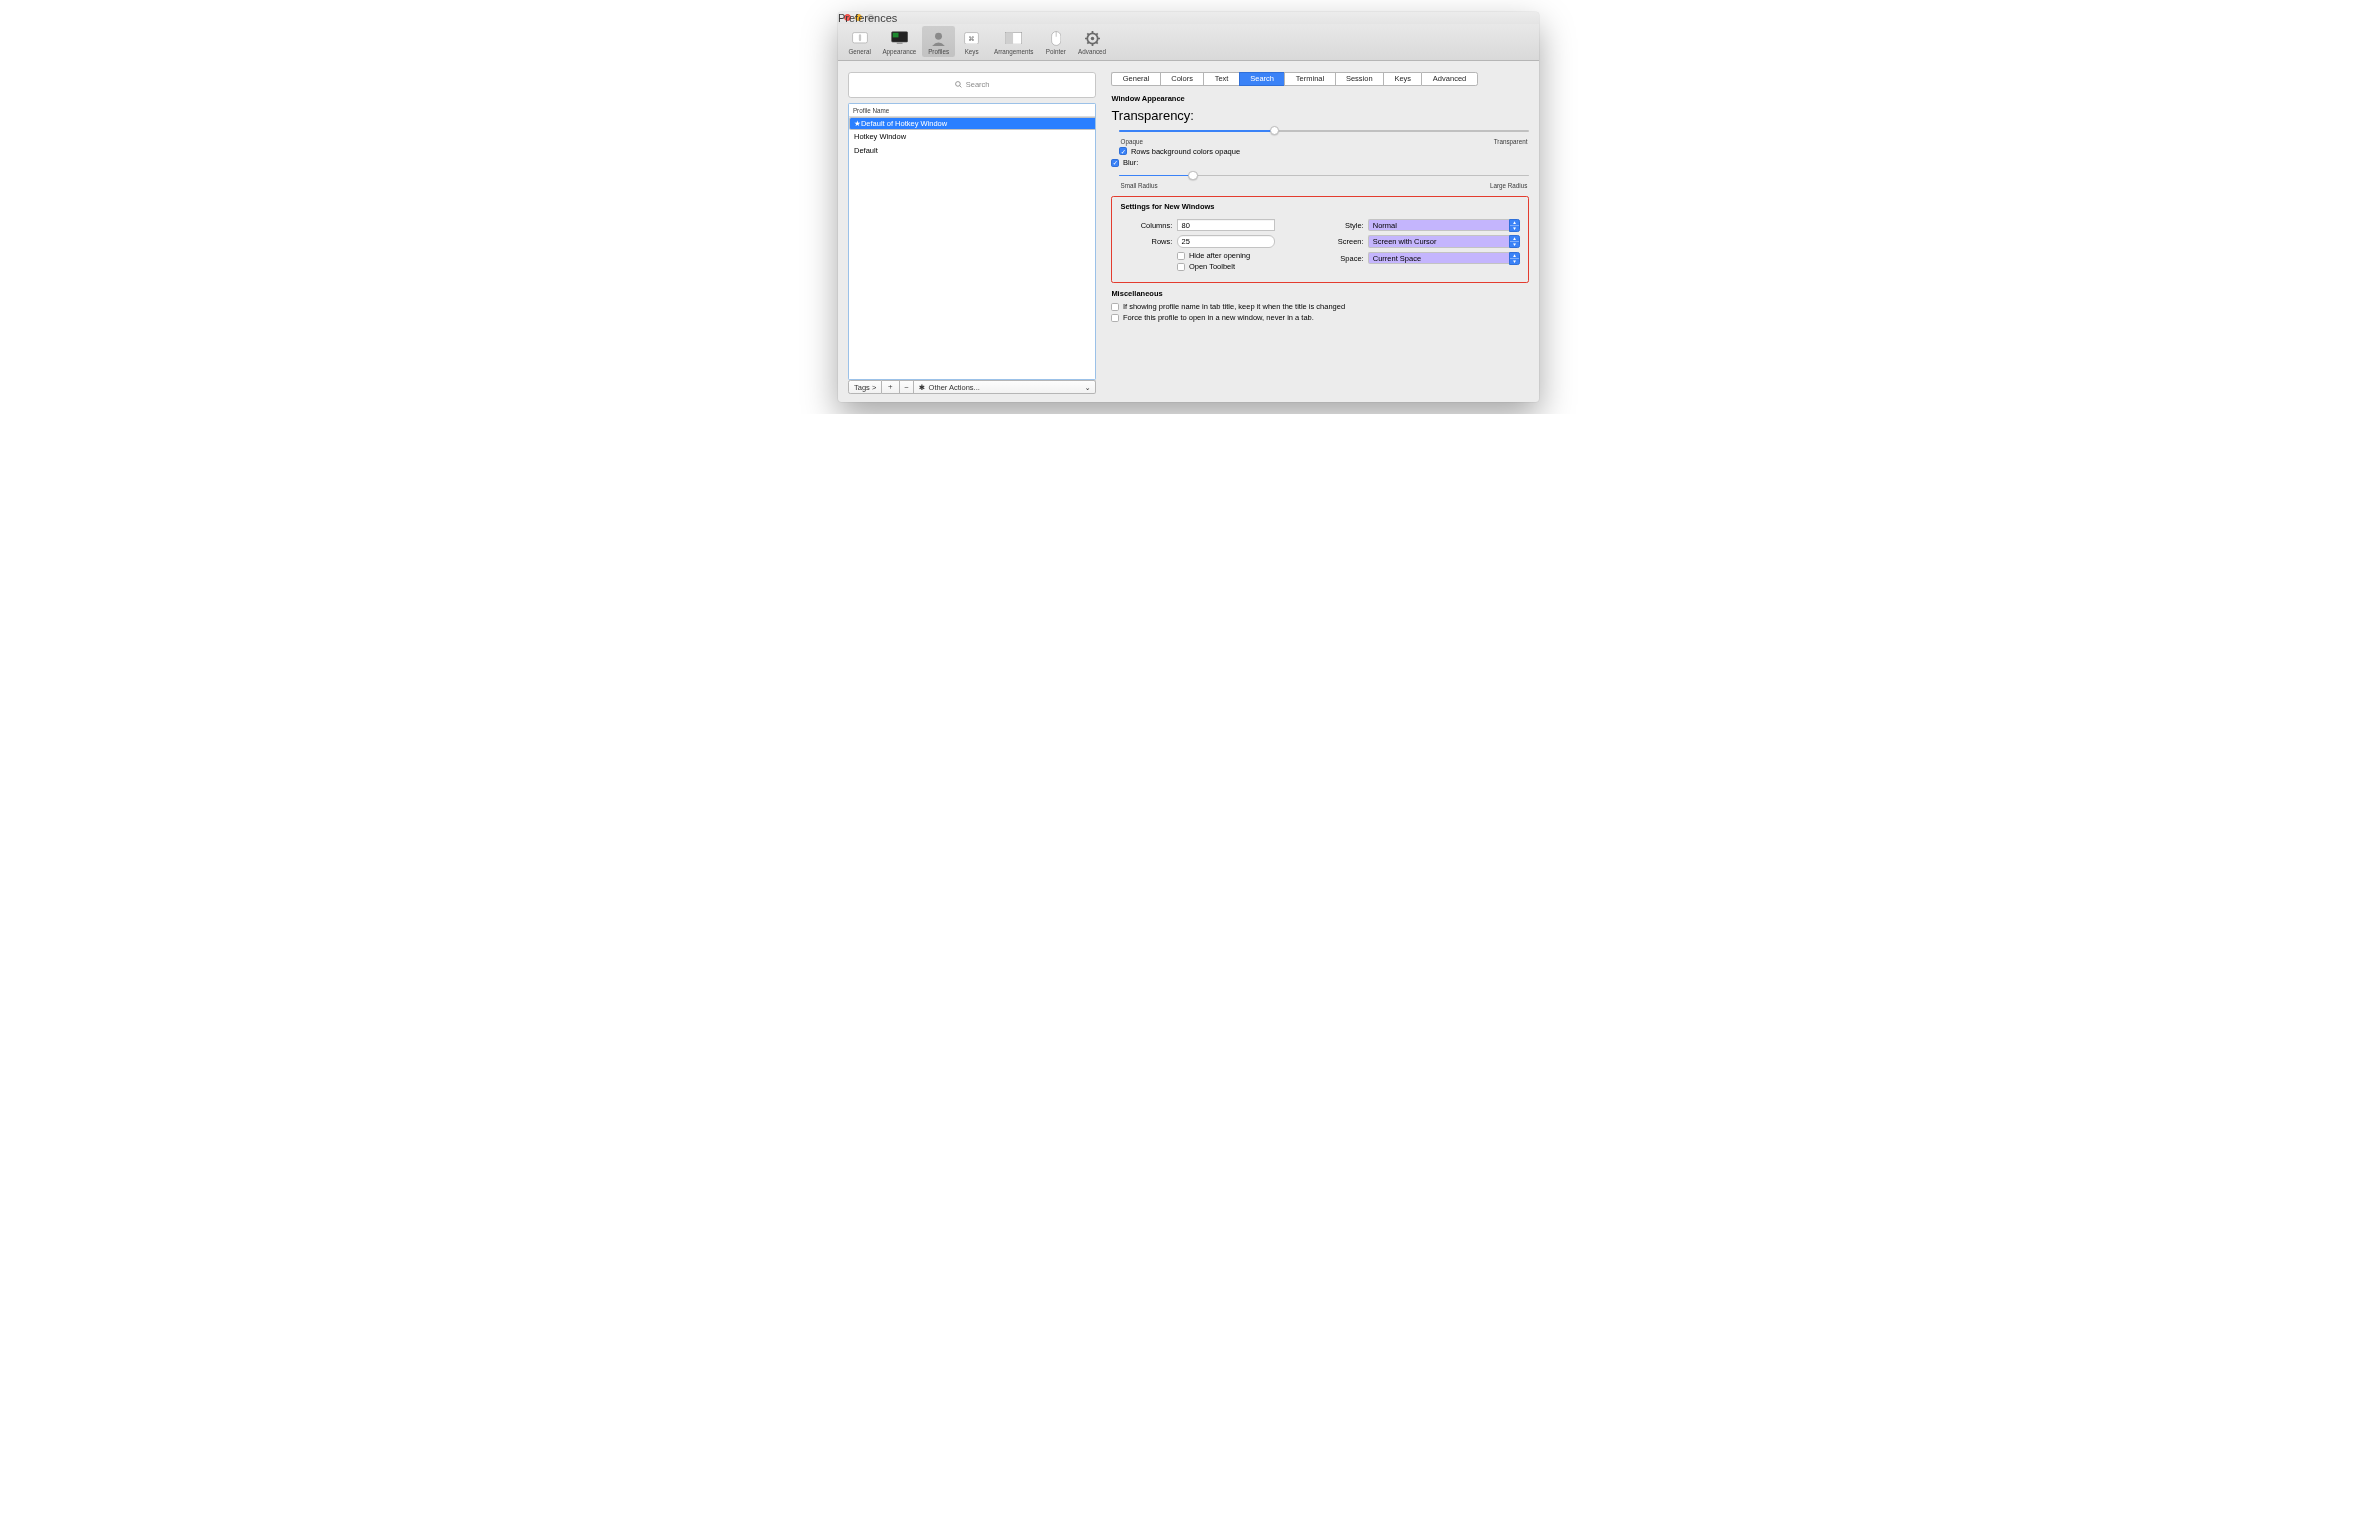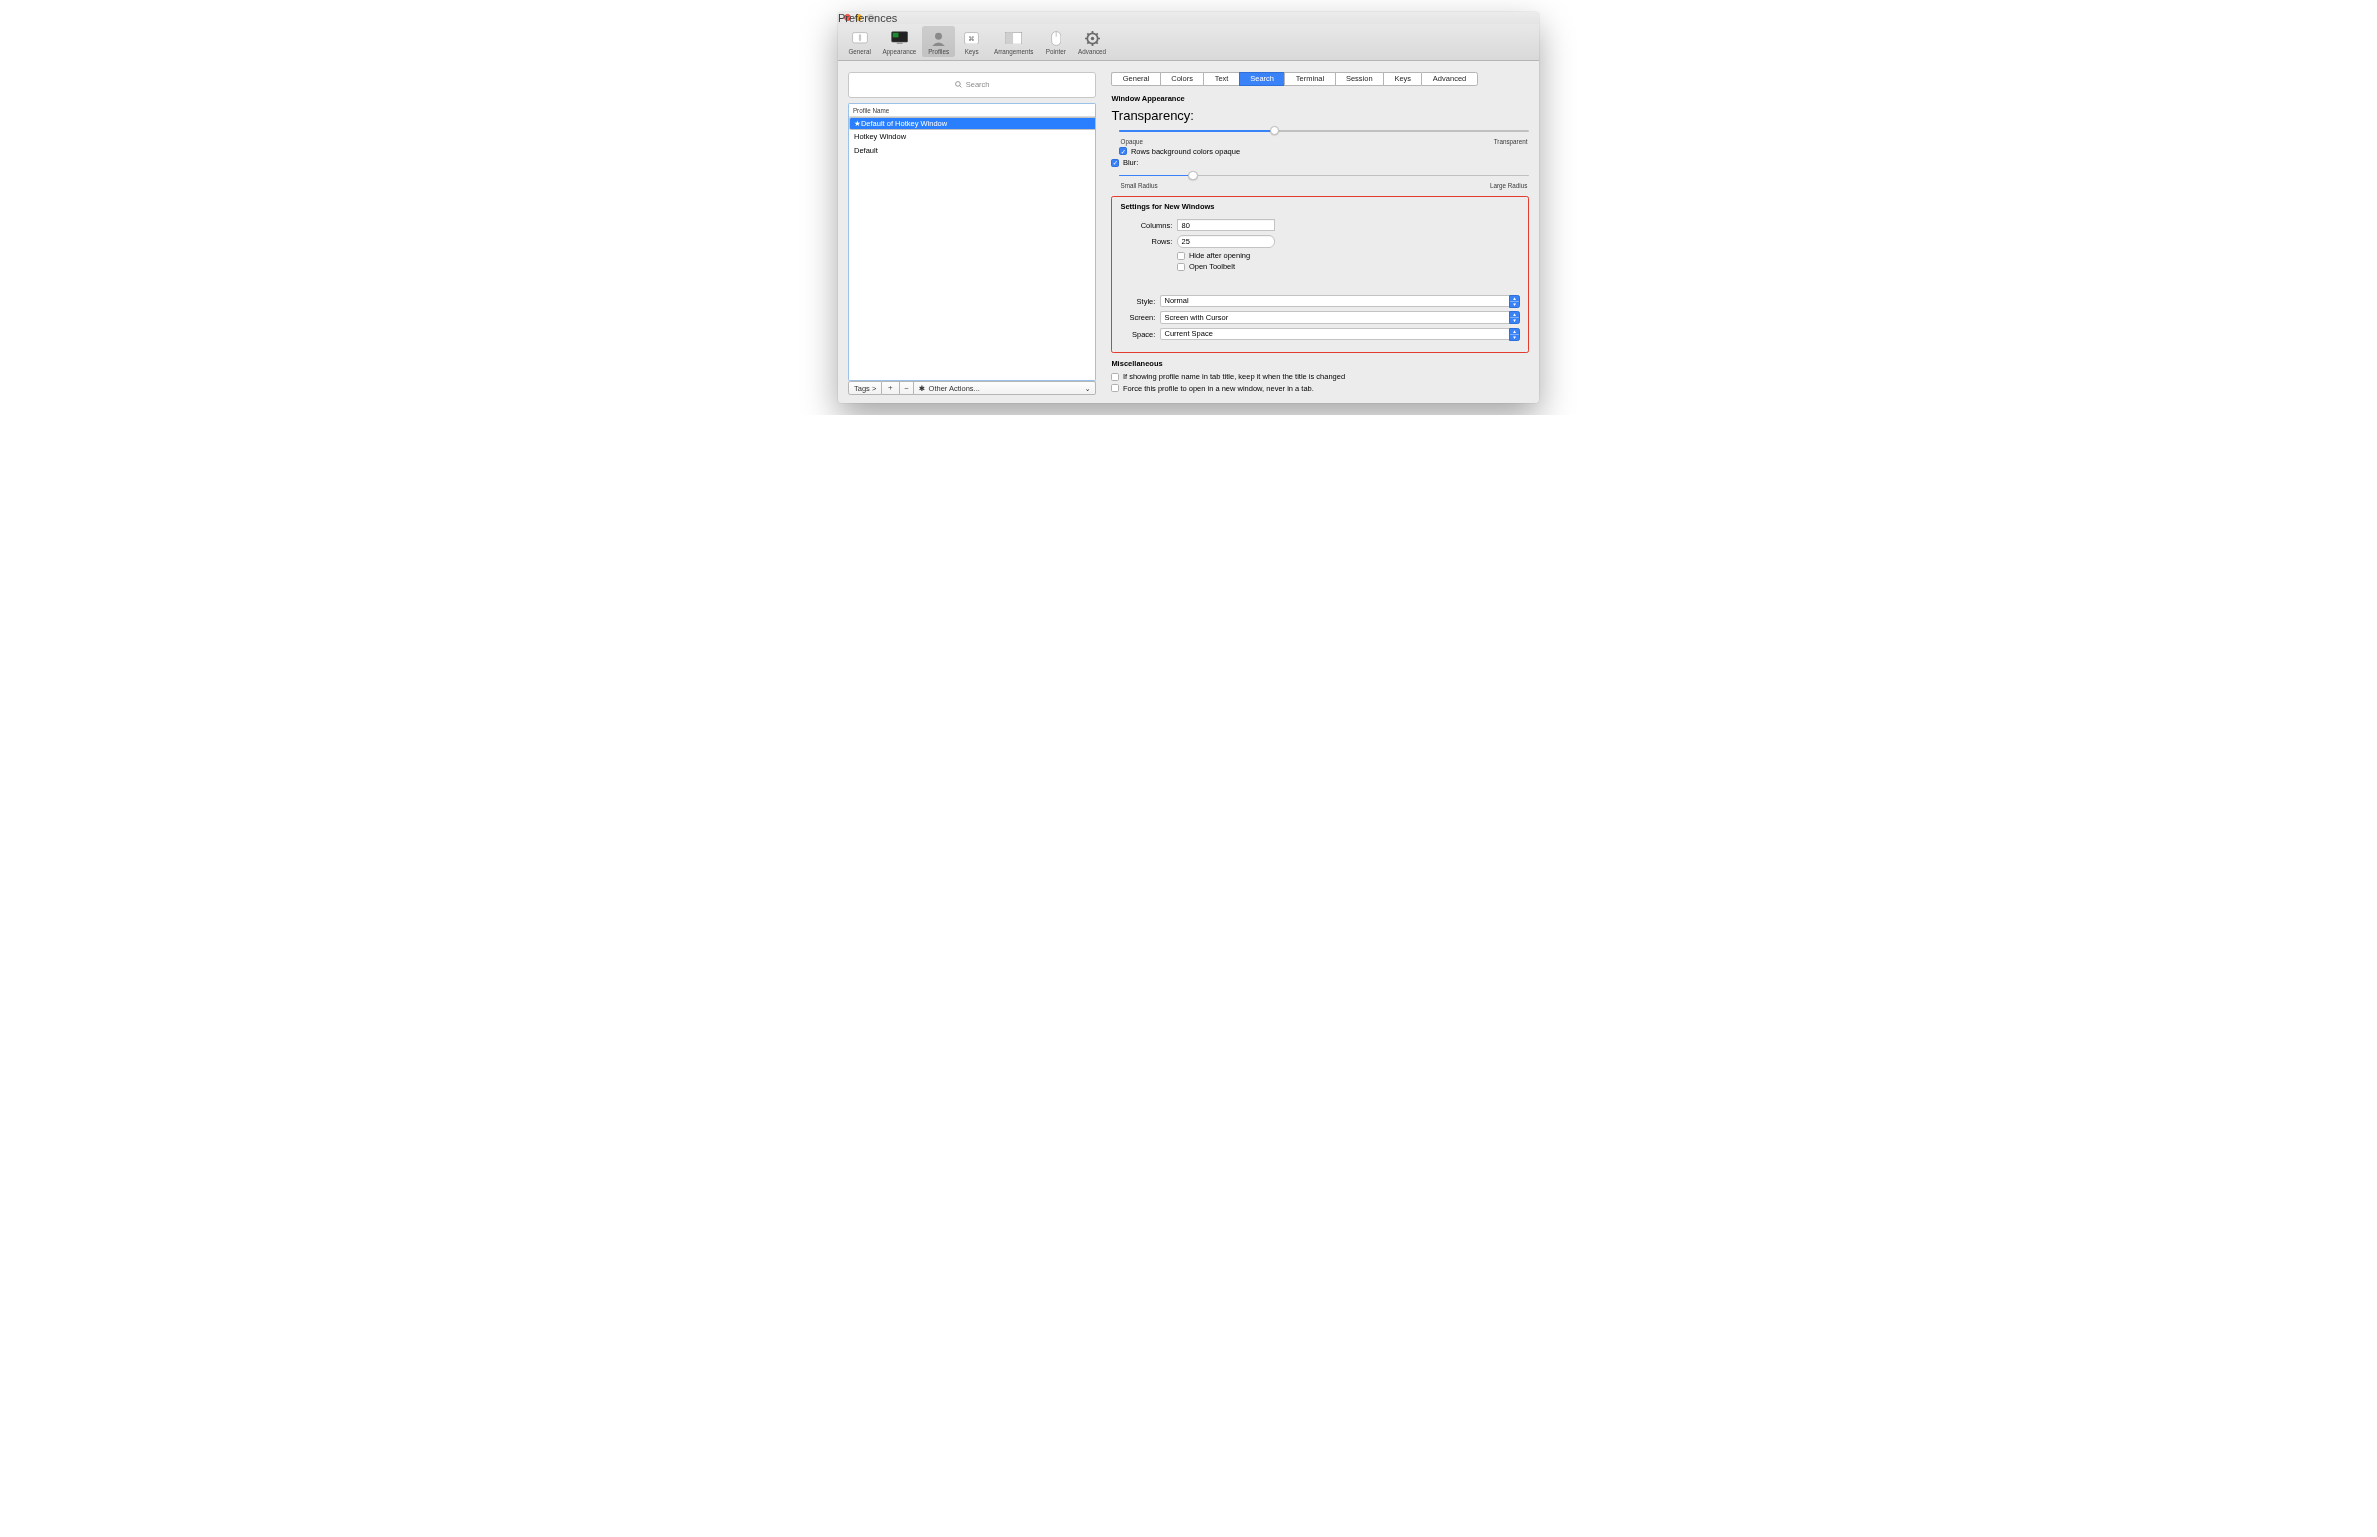--- a/index.html
+++ b/index.html
@@ -71,21 +71,21 @@
 .right { flex:1; padding-left:5.8px; }
 .tabs { display:flex; margin-bottom:8px; }
 .tab {
   flex:0 0 auto; padding:1.7px 10.4px; font-size:7.5px;
   background:#fff; border:0.6px solid #b5b5b5; border-right:none;
   color:#262626;
 }
 .tab:first-child{border-top-left-radius:2.3px;border-bottom-left-radius:2.3px;}
 .tab:last-child{border-right:0.6px solid #b5b5b5;border-top-right-radius:2.3px;border-bottom-right-radius:2.3px;}
 .tab.active{ background:#3a82f7; color:#fff; border-color:#2f6fd8;}
-.panel { display:flex; gap:17.3px;flex-direction:column; }
+.panel { display:flex; gap:17.3px; }
 .col { flex:1; }
 h3 { font-size:7.5px; font-weight:700; margin-bottom:4.6px; }
 .lbl { font-size:13px; margin-bottom:2.3px; display:block; }
 .slider {
   position:relative; height:11.5px; margin: 2.3px 0 1.2px;
 }
 .track { position:absolute; left:0; right:0; top:5.2px; height:1.7px; background:#c0c0c0; border-radius:1.2px;}
 .track .fill{ position:absolute; left:0; top:0; height:100%; background:#3a82f7; border-radius:1.2px;}
 .thumb{ position:absolute; top:1.2px; width:9.2px; height:9.2px; border-radius:50%; background:#fff; border:0.6px solid #bcbcbc; box-shadow:0 0.6px 1.2px rgba(0,0,0,0.2);}
 .sliderlabels{ display:flex; justify-content:space-between; font-size:6.3px; color:#3a3a3a; padding:0 1.2px;}
@@ -100,21 +100,21 @@
 }
 .highlight { border:1.2px solid #e33b2e; border-radius:2.3px; padding:4.6px 8px 8px; margin-top:7px;}
 .formrow{ display:flex; align-items:center; margin:3.5px 0; gap:4.6px;}
 .formrow .flab{ width:52px; text-align:right; font-size:7.5px; }
 .tinput{
   height:12.7px; border:0.6px solid #c3c3c3; border-radius:0; padding:0 3.5px; font-size:7.5px; background:#fff;
   box-shadow: inset 0 0.6px 0.6px rgba(0,0,0,0.08); flex:1;
 }
 .selwrap{ display:flex; flex:1; }
 .sel {
-  flex:1; height:12.7px; border:0.6px solid #c3c3c3; border-right:none; background:#ffffff; padding:0 3.5px;
+  flex:1; height:12.7px; border:0.6px solid #c3c3c3; border-right:none; background:#c4b5fd; padding:0 3.5px;
   display:flex; align-items:center; font-size:7.5px;
   border-top-left-radius:2.3px; border-bottom-left-radius:2.3px;
 }
 .stepper{ width:10.4px; background:#3a82f7; border:0.6px solid #2f6fd8; border-top-right-radius:2.3px; border-bottom-right-radius:2.3px;
   display:flex; flex-direction:column; color:#fff; font-size:4.6px; }
 .stepper div{flex:1; display:flex;align-items:center;justify-content:center;}
 .stepper div:first-child{border-bottom:0.6px solid rgba(255,255,255,0.35);}
 .misc{ margin-top:5.8px; }
 .mg { margin-left:8px; }
 </style>

